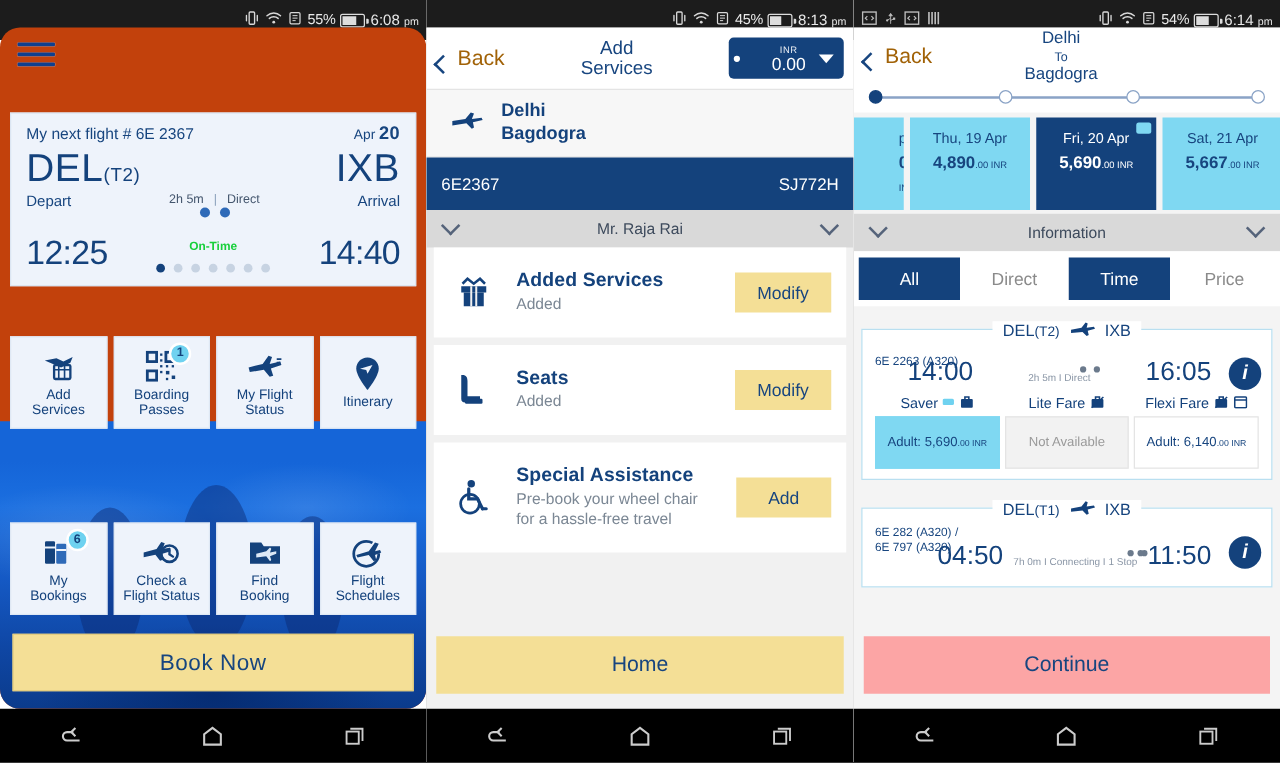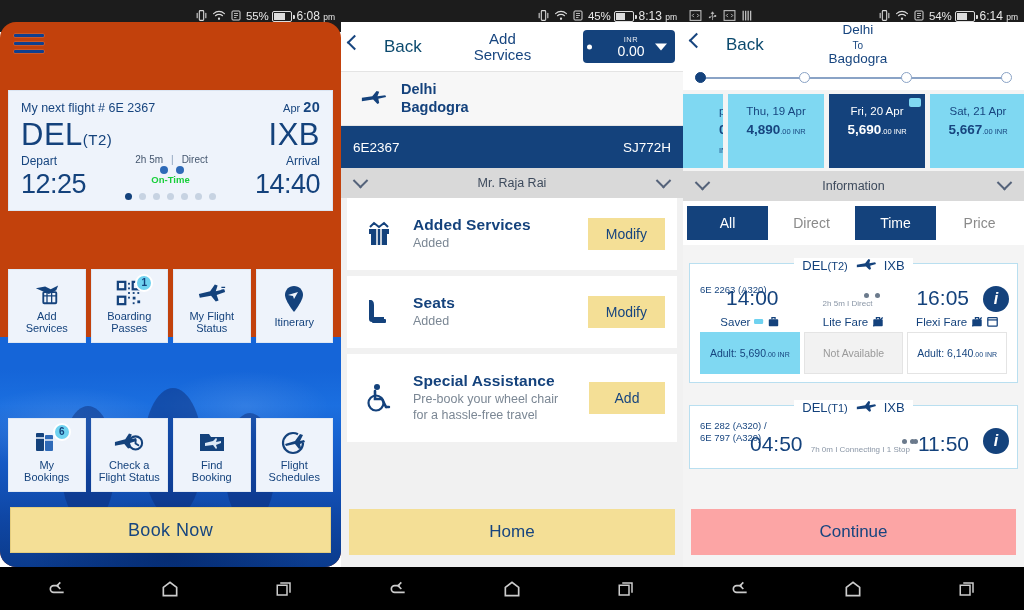--- a/index.html
+++ b/index.html
@@ -100,21 +100,21 @@
   .fc-line {
     position: relative; height: 10px; margin-top: 3px;
   }
   .fc-line:before {
     content:''; position: absolute; left: 8px; right: 8px; top: 4px; height: 2px; background: #5b8bcc;
   }
   .fc-line .dot {
     position: absolute; top: 1px; width: 8px; height: 8px; border-radius: 50%; background: #2e6ab8;
   }
   .fc-line .dot.l { left: 4px; } .fc-line .dot.r { right: 4px; }
-  .fc-times { display: flex; justify-content: space-between; align-items: flex-end; margin-top: 1px; }
+  .fc-times { display: flex; justify-content: space-between; align-items: flex-end; margin-top: 19px; }
   .fc-times .t { color: #14427c; font-size: 27px; font-weight: 300; letter-spacing: -.5px; }
   .fc-center { flex: 1; text-align: center; }
   .ontime { color: #17cf3a; font-size: 9.5px; font-weight: 600; }
   .dots { display: flex; gap: 7px; justify-content: center; margin-top: 6px; }
   .dots i { width: 7px; height: 7px; border-radius: 50%; background: #c7d3e2; display: block; }
   .dots i.on { background: #14427c; }
 
   .tilerow { position: absolute; left: 8px; right: 8px; display: flex; gap: 5px; }
   .tilerow.r1 { top: 247px; }
   .tilerow.r2 { top: 396px; }
@@ -138,21 +138,21 @@
     display: flex; align-items: center; justify-content: center;
     color: #17457f; font-size: 18px; letter-spacing: .4px; cursor: pointer;
   }
 
   
   .mid-body { position: absolute; top: 22px; bottom: 43px; left: 0; right: 0; background: #f1f1f1; overflow: hidden; }
   .mid-header {
     height: 50px; background: #fff; display: flex; align-items: center;
     padding: 0 8px; gap: 6px; border-bottom: 1px solid #e4e4e4;
   }
-  .backbtn { display: flex; align-items: flex-start; gap: 24px; color: #0c4a6e; font-size: 17px; cursor: pointer; }
+  .backbtn { display: flex; align-items: flex-end; gap: 6px; color: #a16207; font-size: 17px; cursor: pointer; }
   .chev-l { width: 11px; height: 11px; border-left: 2px solid #17457f; border-bottom: 2px solid #17457f; transform: rotate(45deg); }
   .mid-title { flex: 1; text-align: center; color: #17457f; font-size: 15px; line-height: 1.05; }
   .pricetag {
     position: relative; background: #14427c; color: #fff;
     padding: 5px 10px 5px 14px; min-width: 92px;
     display: flex; flex-direction: column; align-items: center;
     border-radius: 4px; cursor: pointer;
   }
   .pricetag:before {
     content:''; position: absolute; left: 4px; top: 50%; transform: translateY(-50%);

